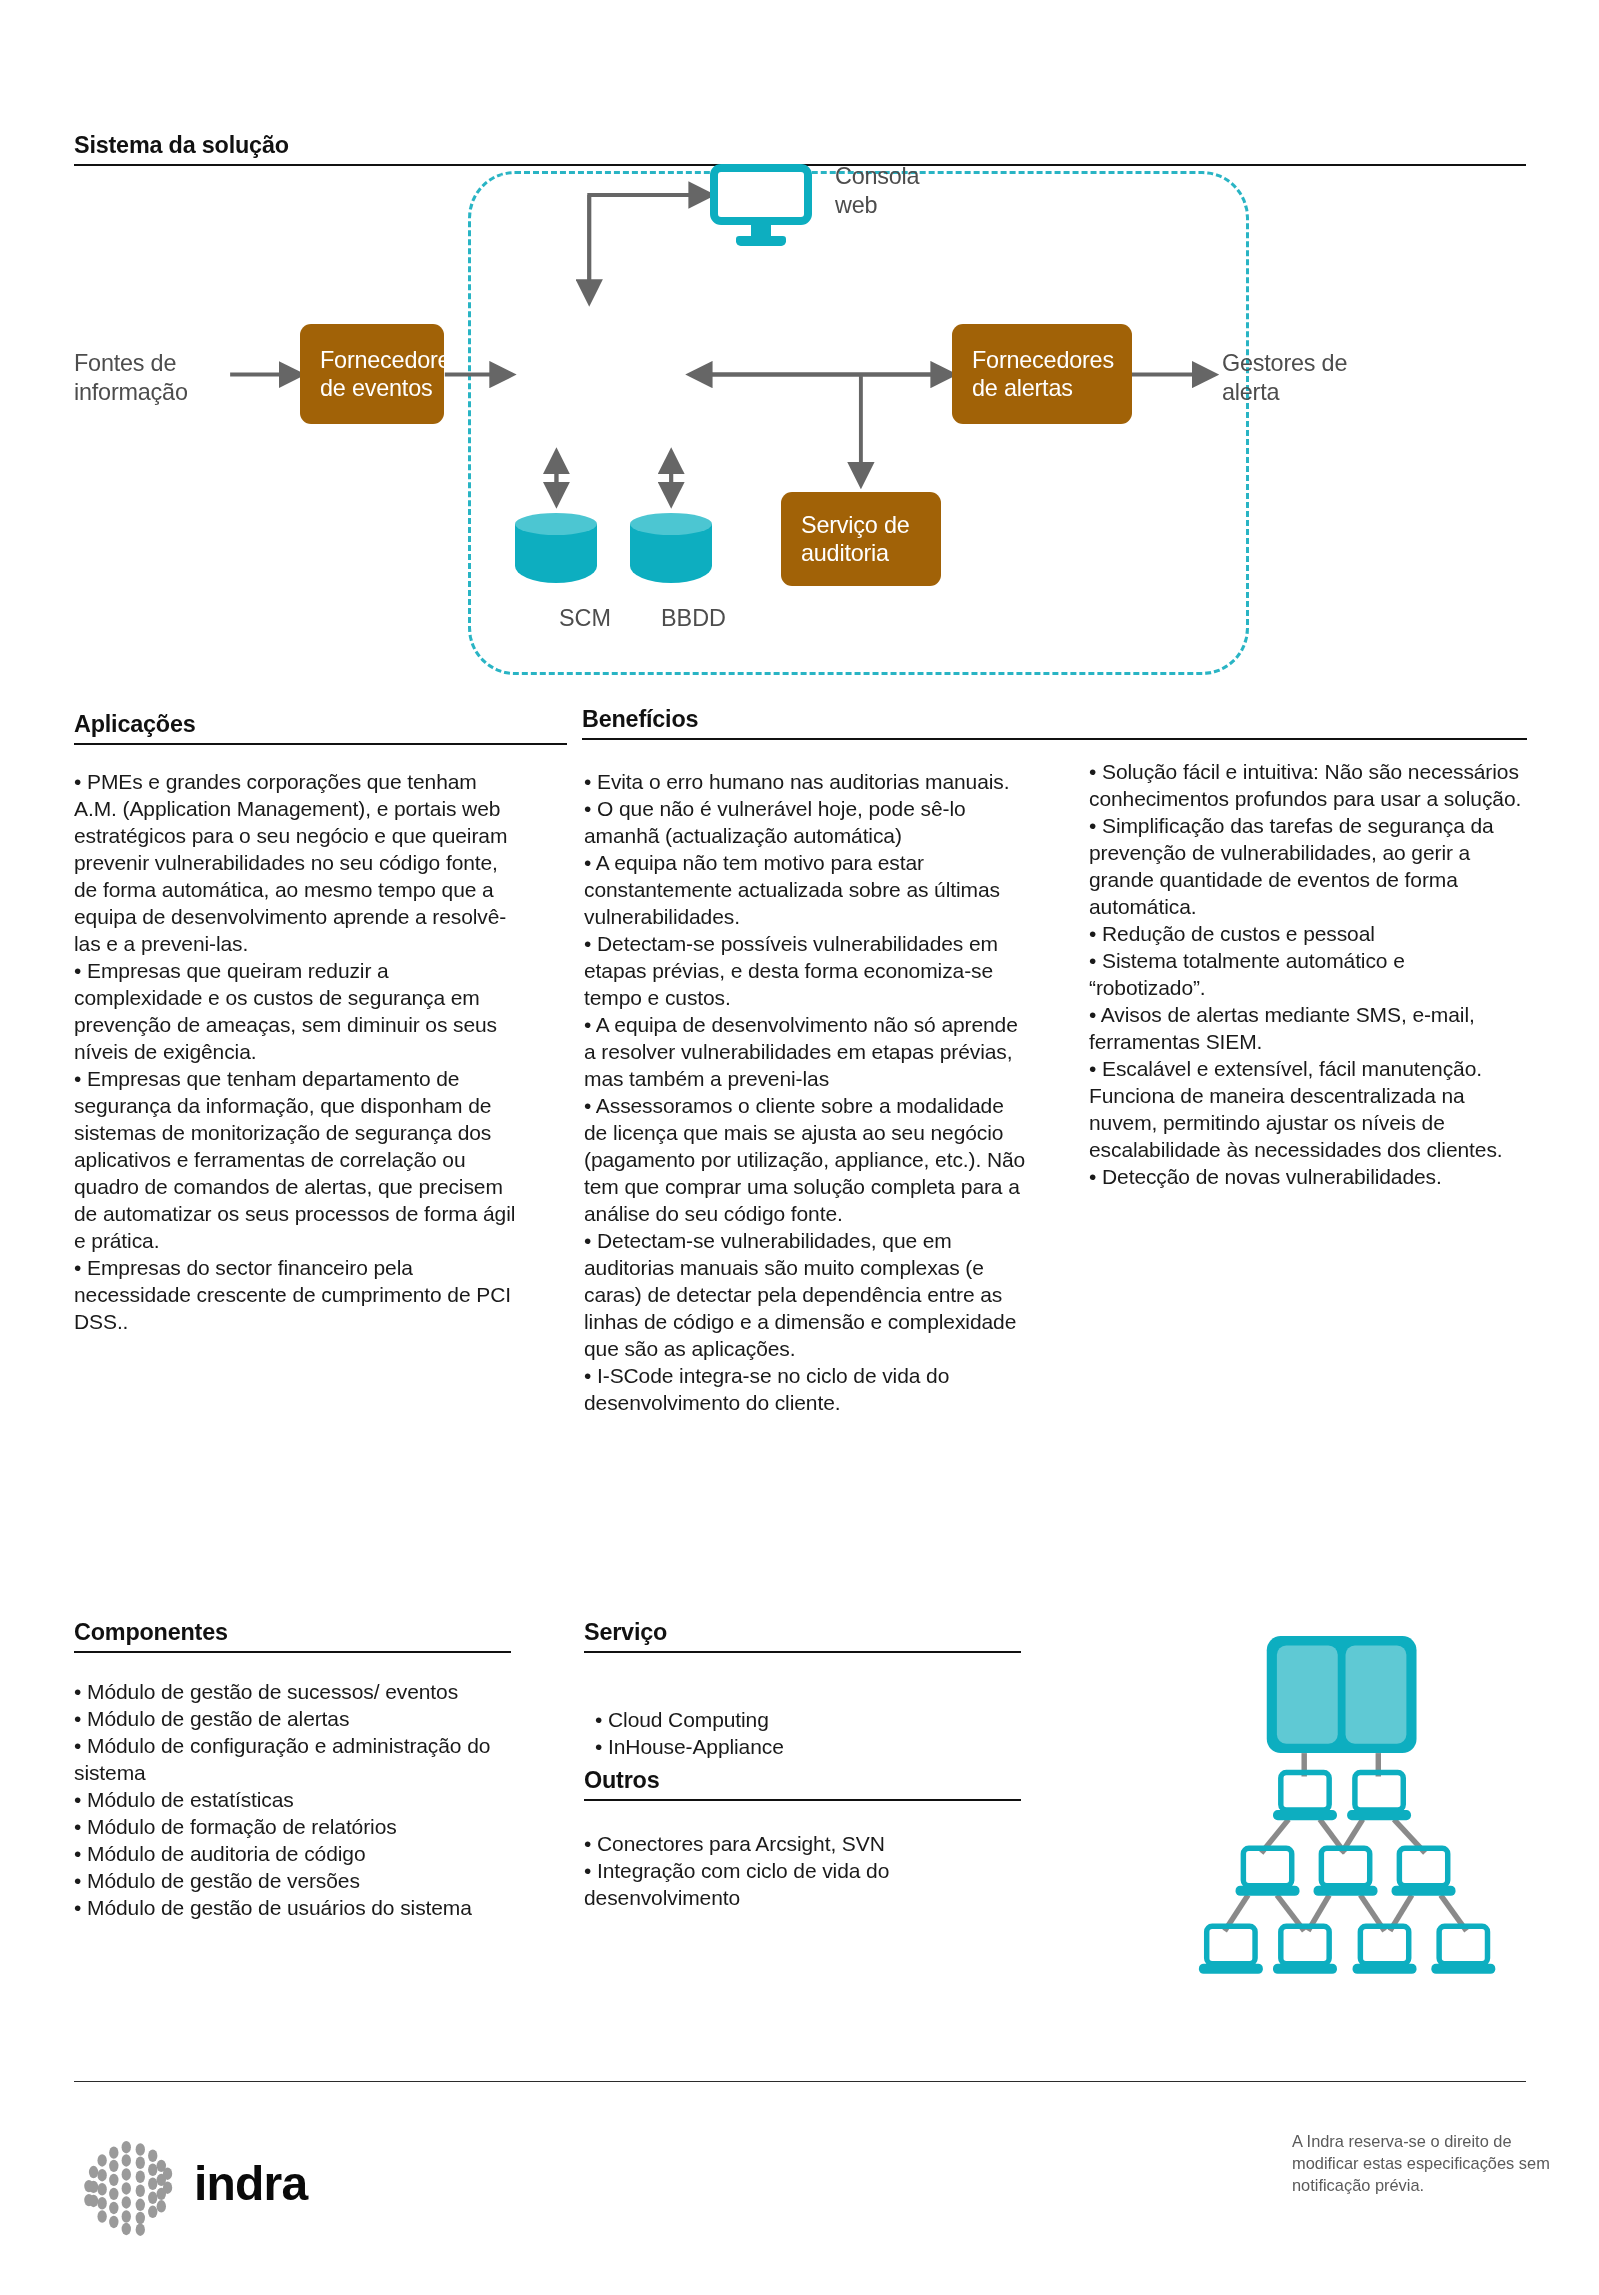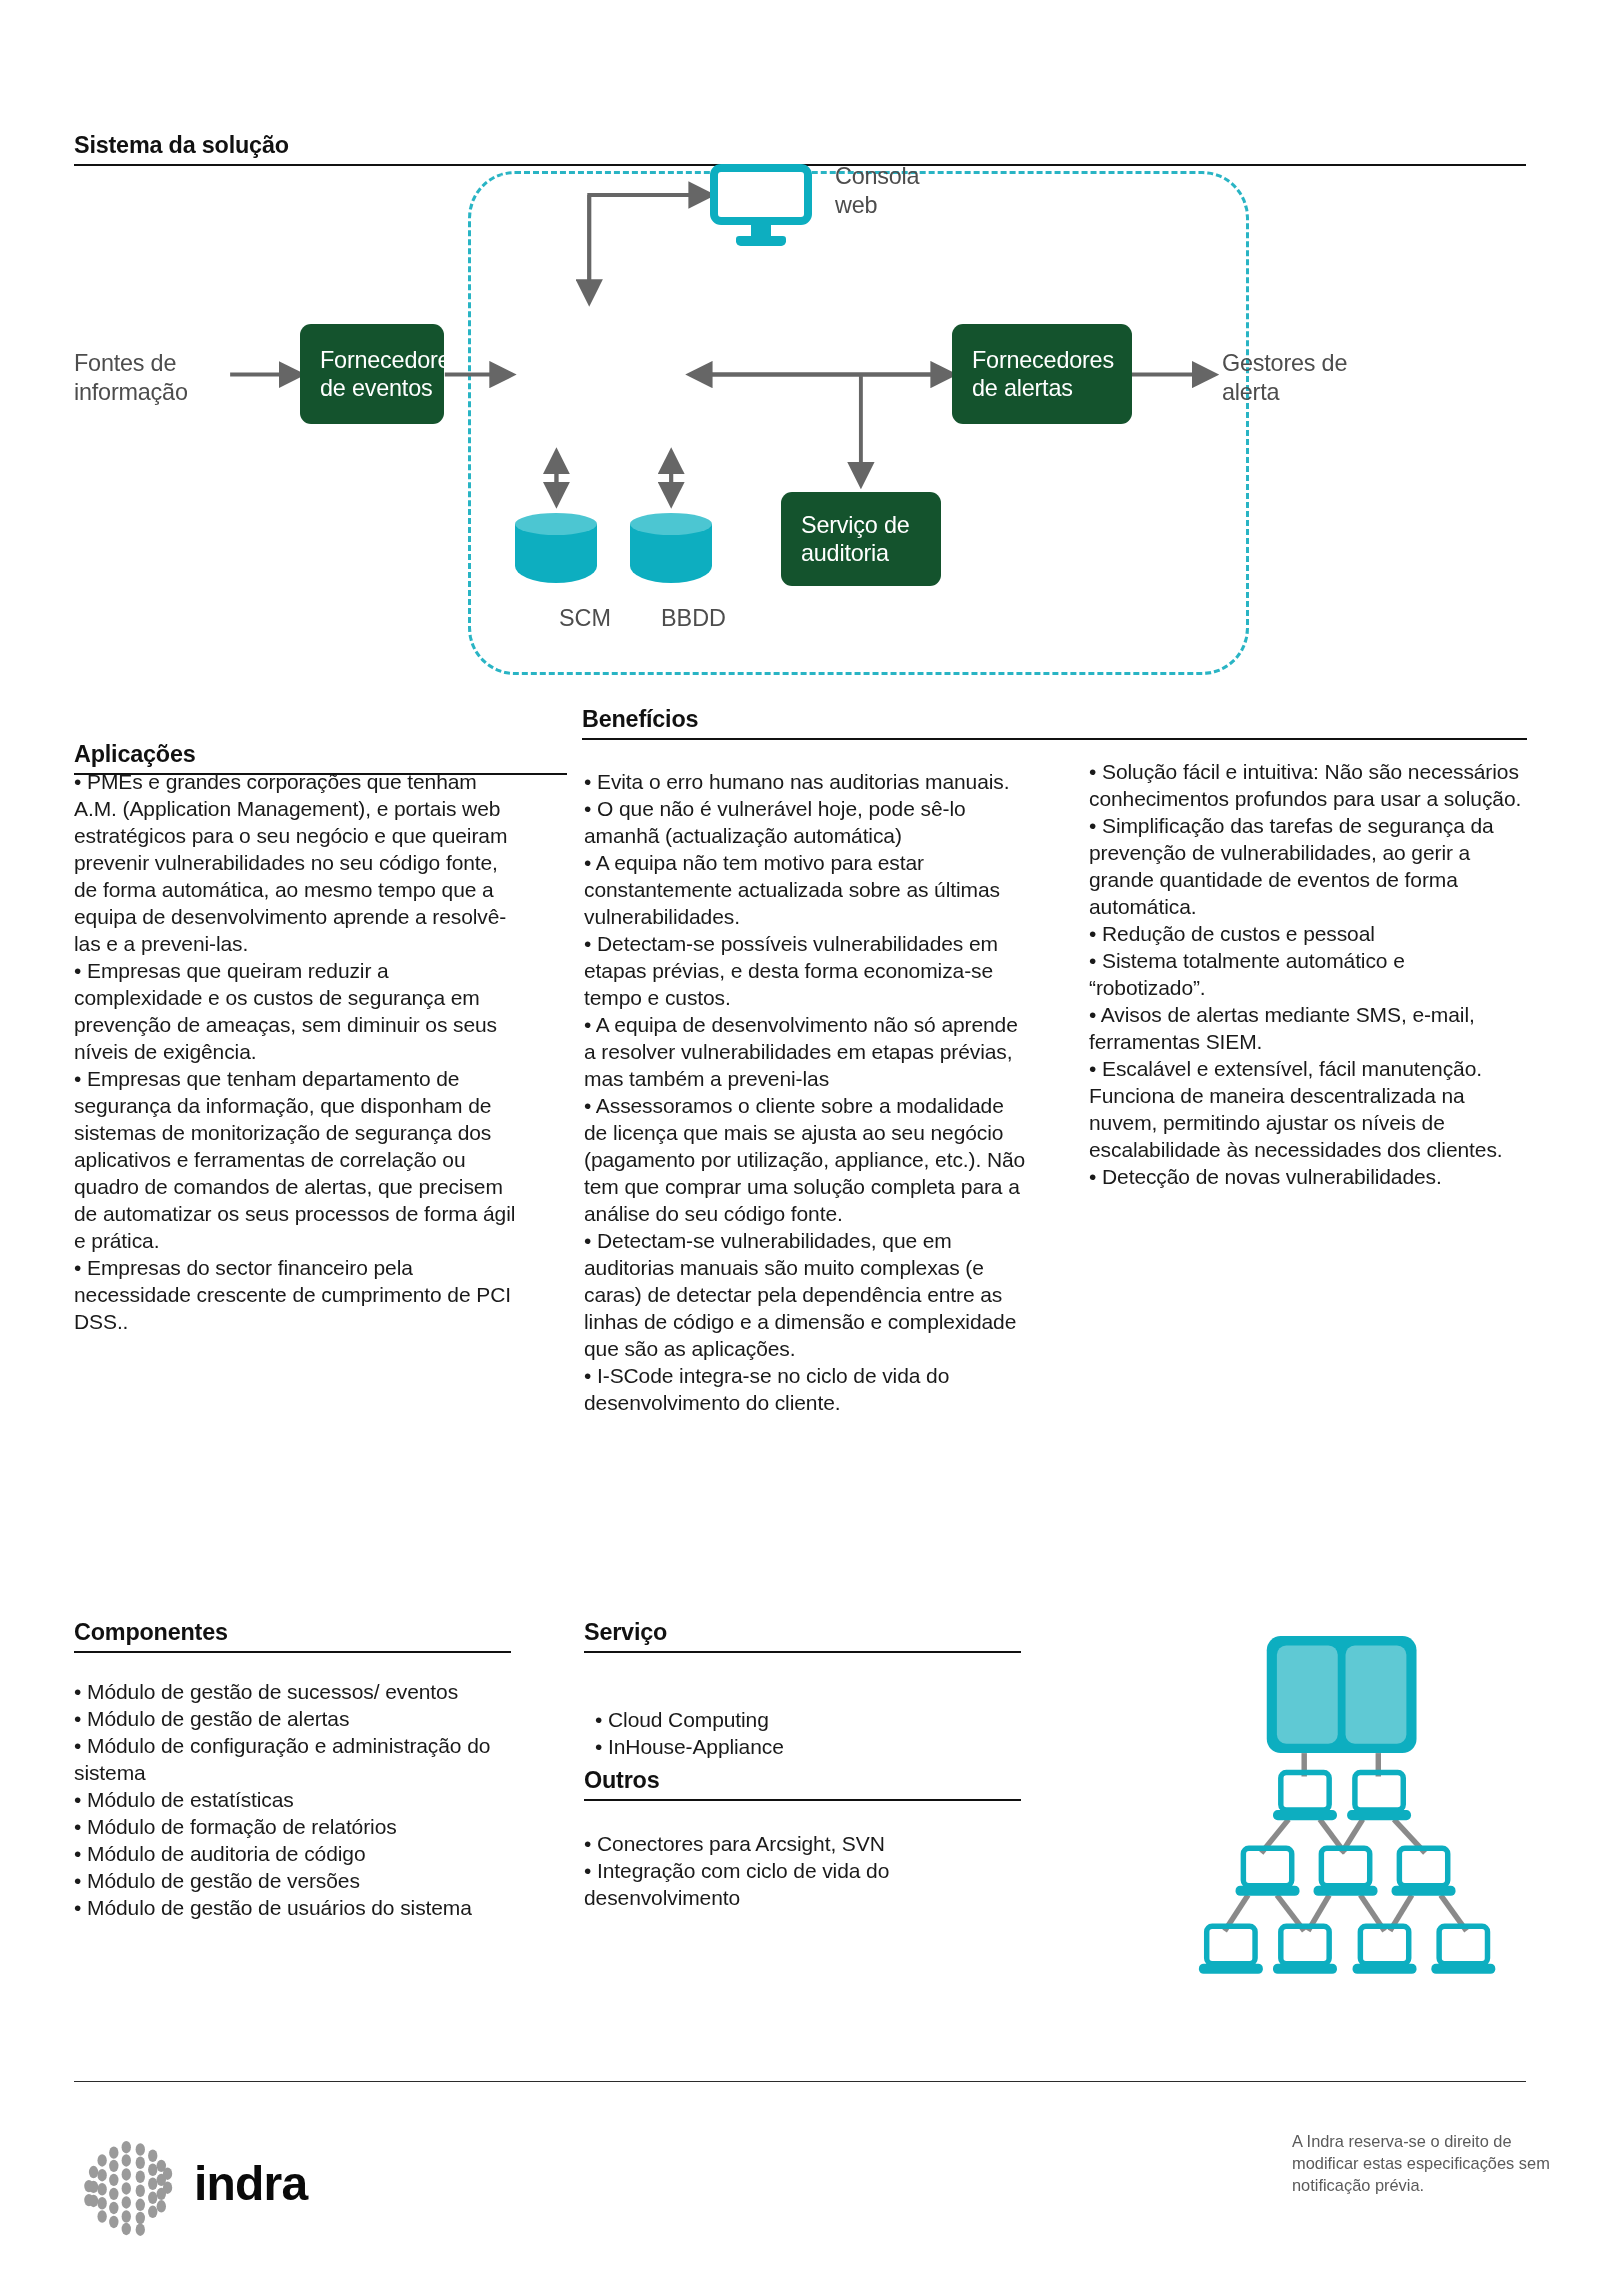--- a/index.html
+++ b/index.html
@@ -59,21 +59,21 @@
     position: absolute;
     left: 394px;
     top: 23.4px;
     width: 781px;
     height: 504px;
     border: 3.1px dashed #29b4c4;
     border-radius: 47px;
   }
   .tbox {
     position: absolute;
-    background: #14532d;
+    background: #a16207;
     border-radius: 11px;
     color: #ffffff;
     display: flex;
     align-items: center;
     justify-content: center;
     text-align: center;
     font-size: 23.4px;
     line-height: 1.2;
     letter-spacing: -0.2px;
   }
@@ -240,21 +240,21 @@
     </div>
     <div class="db-label" style="left:428px;top:457px;width:109px;">SCM</div>
 
     <div class="cyl" style="left:556px;top:365px;width:82px;height:78px;">
       <div class="body"></div>
         <div class="top"></div>
     </div>
     <div class="db-label" style="left:543px;top:457px;width:109px;">BBDD</div>
   </div>
 
-  <div style="position:absolute;left:74px;top:742px;width:493px;">
+  <div style="position:absolute;left:74px;top:712px;width:493px;">
     <div class="sec-head">Aplicações</div>
     <div class="sec-rule"></div>
   </div>
   <div style="position:absolute;left:582px;top:707px;width:945px;">
     <div class="sec-head">Benefícios</div>
     <div class="sec-rule"></div>
   </div>
 
   <div class="body-col" id="aplicacoes-list" style="position:absolute;left:74px;top:769px;width:445px;">
       <p class="bullet">PMEs e grandes corporações que tenham A.M. (Application Management), e portais web estratégicos para o seu negócio e que queiram prevenir vulnerabilidades no seu código fonte, de forma automática, ao mesmo tempo que a equipa de desenvolvimento aprende a resolvê-las e a preveni-las.</p>

